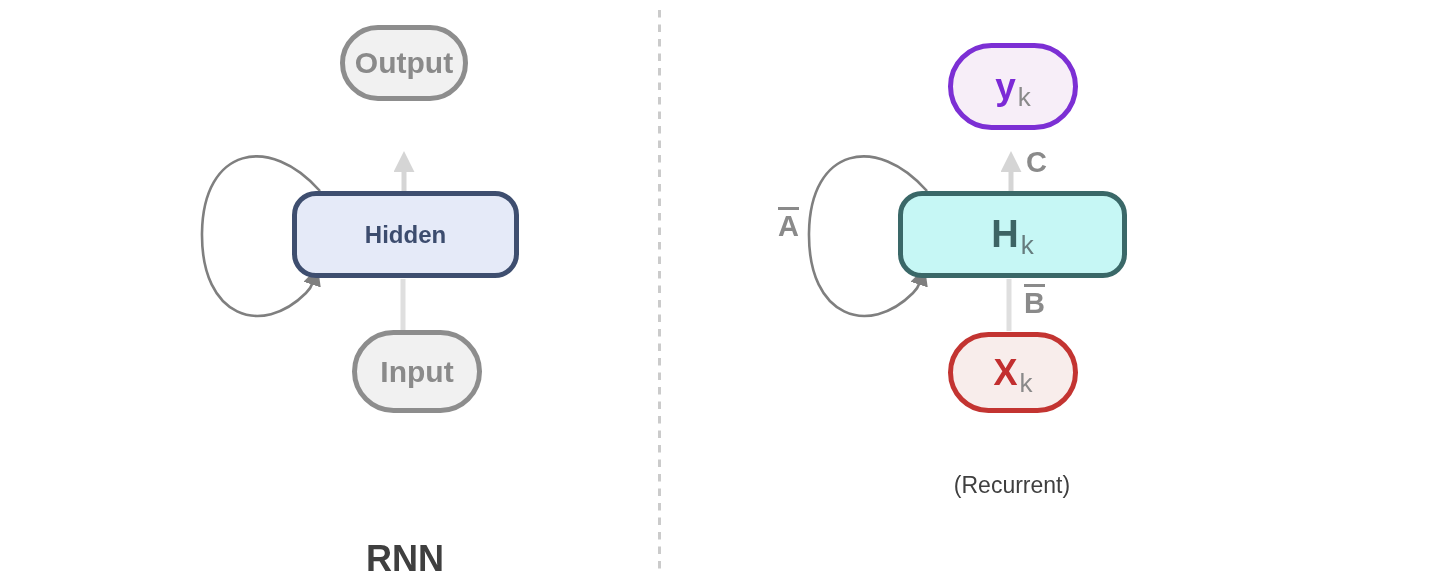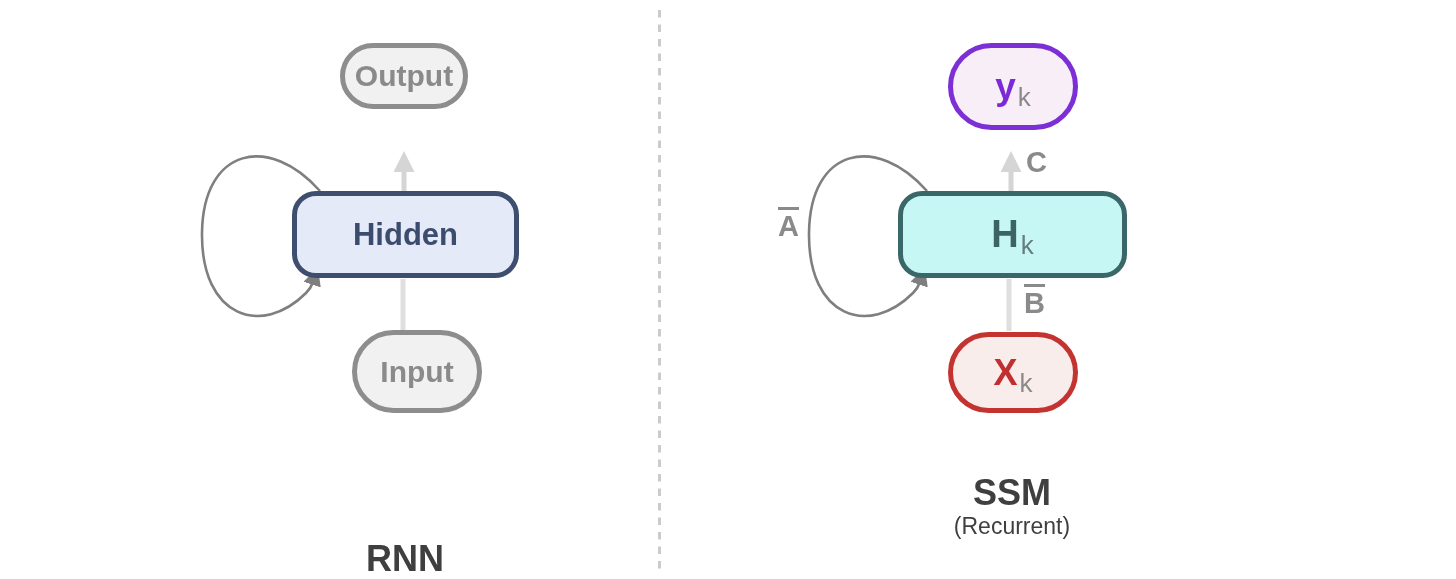--- a/index.html
+++ b/index.html
@@ -30,21 +30,21 @@
     background: #f1f1f1;
     color: #8a8a8a;
     font-weight: 700;
     font-size: 30px;
   }
   .hidden-node {
     border: 5px solid #3e4e6f;
     background: #e5eaf8;
     color: #3c4c6e;
     font-weight: 700;
-    font-size: 31px;
+    font-size: 24px;
     border-radius: 24px;
   }
   .hk-node {
     border: 5px solid #3a6868;
     background: #c6f7f5;
     border-radius: 24px;
   }
   .yk-node { border: 5px solid #7c2fd4; background: #f7eef8; }
   .xk-node { border: 5px solid #c33431; background: #f8edeb; }
   .main-letter { font-weight: 700; font-size: 37px; }
@@ -106,21 +106,21 @@
     <path d="M 320 191 C 270 134, 203 147, 202 233 C 201 318, 262 337, 306 293 Q 311 288 313 282" fill="none" stroke="#7f7f7f" stroke-width="2.6" marker-end="url(#arrow-dark)"></path>
 
     <line x1="1011" y1="194" x2="1011" y2="170" stroke="#d5d5d5" stroke-width="5" marker-end="url(#arrow-light)"></line>
 
     <line x1="1009" y1="279" x2="1009" y2="331" stroke="#dfdfdf" stroke-width="5"></line>
 
     <path d="M 927 191 C 877 134, 810 147, 809 233 C 808 318, 869 337, 913 293 Q 918 288 920 282" fill="none" stroke="#7f7f7f" stroke-width="2.6" marker-end="url(#arrow-dark)"></path>
   </svg>
 
   <div>
-    <div class="node pill gray-node" style="left:340px; top:43px; width:128px; height:66px;">
+    <div class="node pill gray-node" style="left:340px; top:25px; width:128px; height:76px;">
       <span>Output</span>
     </div>
 
     <div class="node hidden-node" style="left:292px; top:191px; width:227px; height:87px;">
       <span>Hidden</span>
     </div>
 
     <div class="node pill gray-node" style="left:352px; top:330px; width:130px; height:83px;">
       <span>Input</span>
     </div>
@@ -152,18 +152,17 @@
 
     <div class="matrix-label" style="left:1026px; top:148px;">
       <span>C</span>
     </div>
 
     <div class="matrix-label" style="left:1024px; top:284px;">
       <span class="overbar">B</span>
     </div>
 
     <div class="caption" style="left:887px; top:472px; width:250px;">
-      <div class="caption-title">SSM</div>
       <div class="caption-sub">(Recurrent)</div>
     </div>
   </div>
 
 </div>
 
 </body></html>

